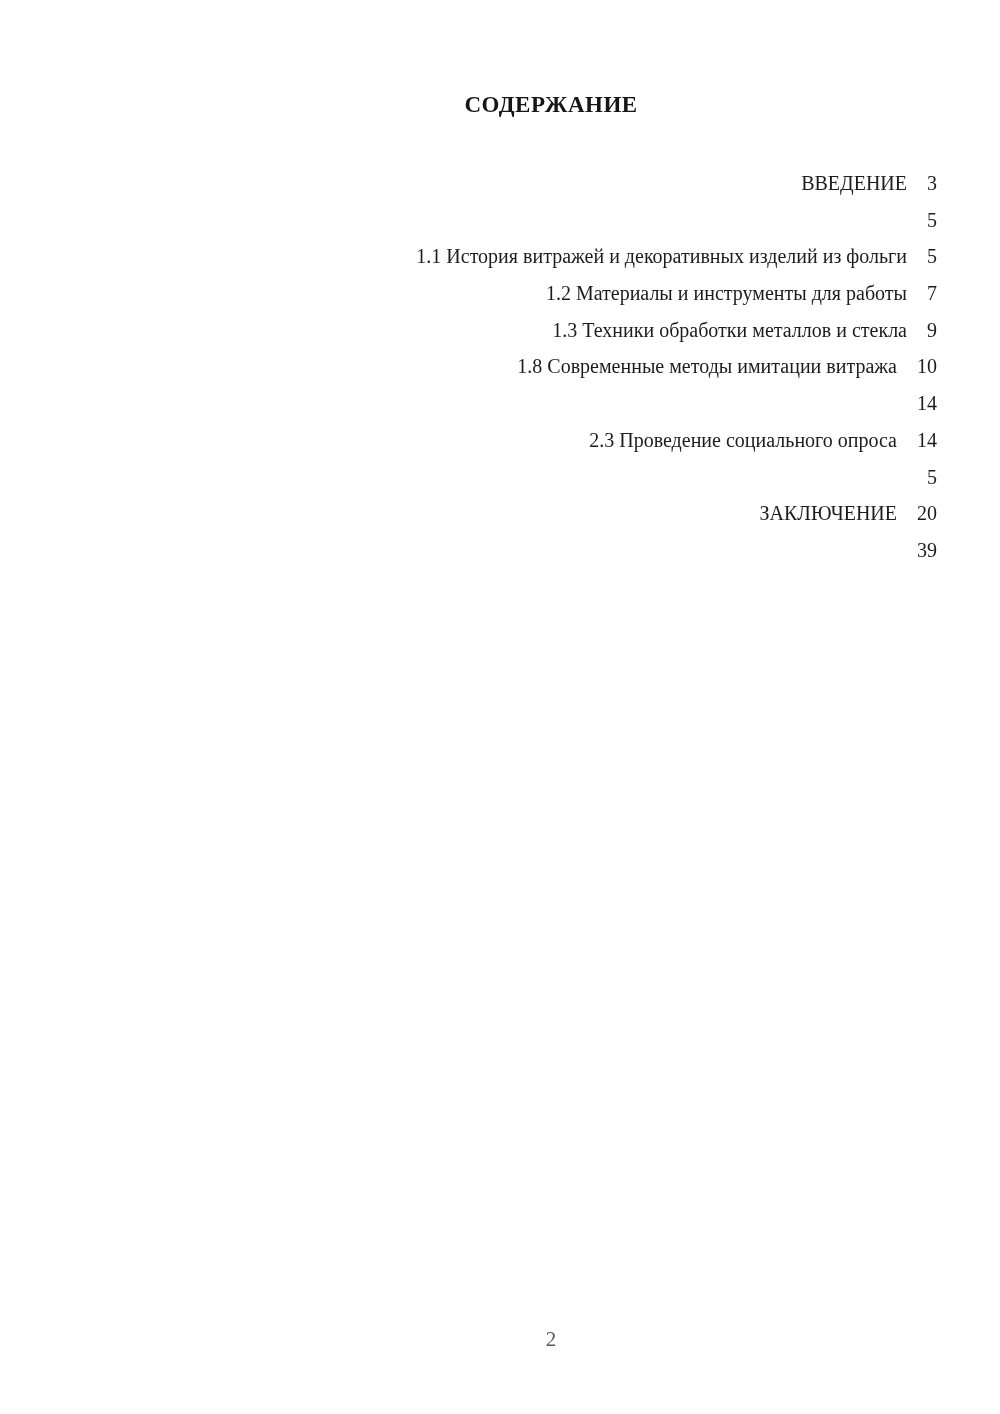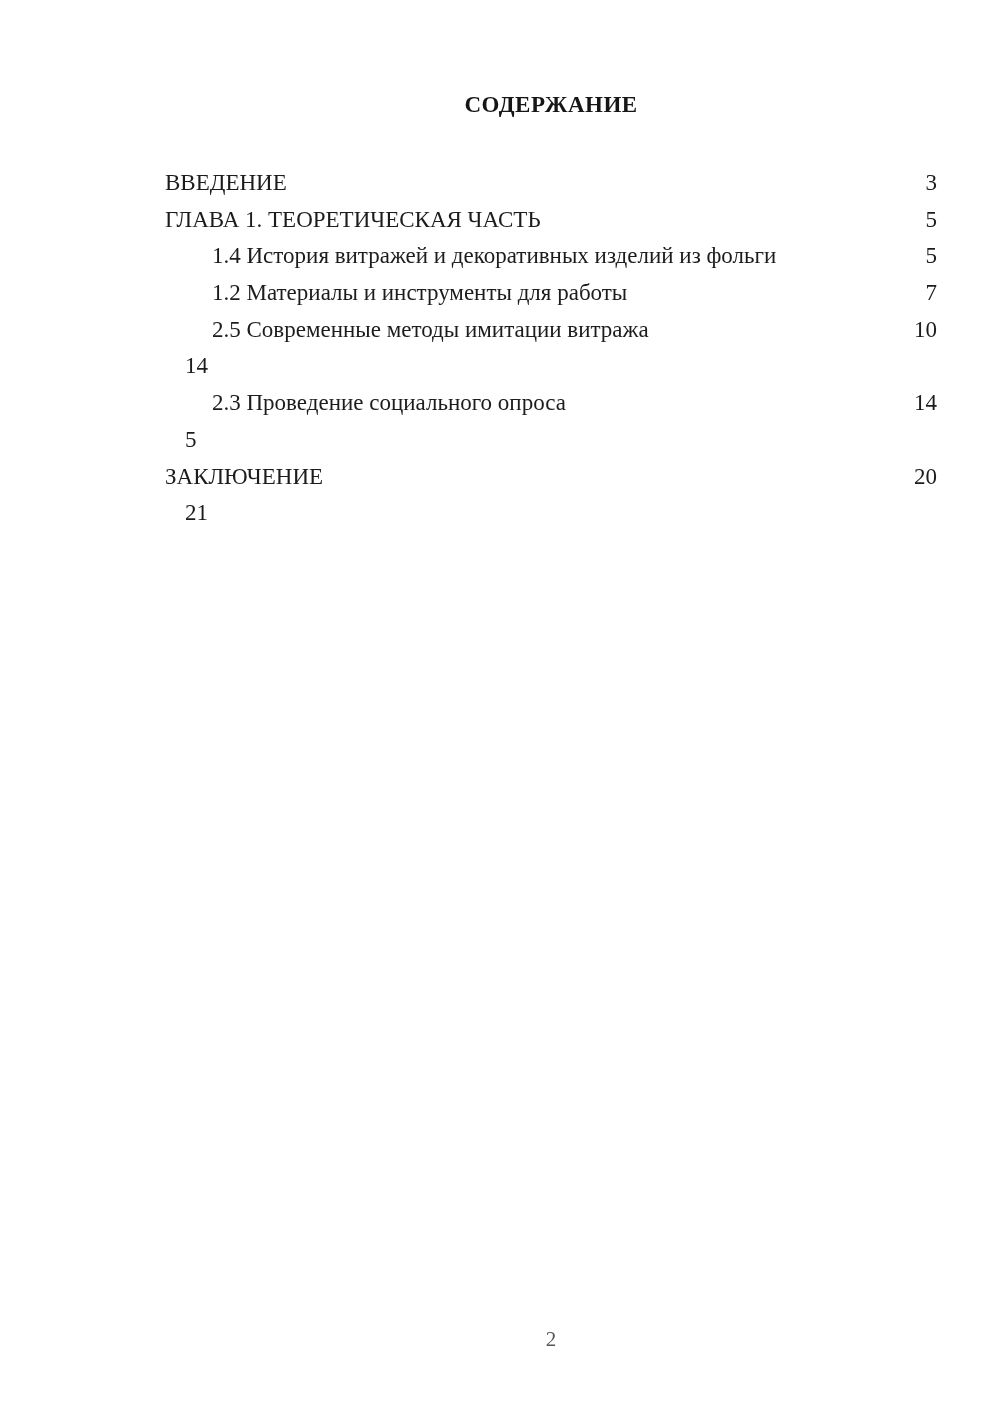--- a/index.html
+++ b/index.html
@@ -31,25 +31,25 @@
     color: #161616;
   }
   .toc {
     position: absolute;
     top: 165px;
     left: 145px;
     width: 772px;
   }
   .toc-row {
     display: flex;
-    justify-content: space-between;
+    justify-content: flex-end;
     align-items: baseline;
     height: 36.7px;
     line-height: 36.7px;
-    font-size: 23px;
+    font-size: 20px;
   }
   .toc-row.level-1 .toc-label {
     padding-left: 47px;
   }
   .toc-label {
     white-space: nowrap;
     color: #1c1c1c;
   }
   .toc-page {
     white-space: nowrap;
@@ -72,48 +72,51 @@
 
 <div class="page">
   <h1 class="doc-title">СОДЕРЖАНИЕ</h1>
 
   <div class="toc" id="toc">
       <div class="toc-row level-0">
         <span class="toc-label">ВВЕДЕНИЕ</span>
         <span class="toc-page">3</span>
       </div>
       <div class="toc-row level-0">
-        <span class="toc-label">ГЛАВА 1. ТЕОРЕТИЧЕСКАЯ ЧАСТЬ</span>
         <span class="toc-page">5</span>
       </div>
       <div class="toc-row level-1">
-        <span class="toc-label">1.4 История витражей и декоративных изделий из фольги</span>
+        <span class="toc-label">1.1 История витражей и декоративных изделий из фольги</span>
         <span class="toc-page">5</span>
       </div>
       <div class="toc-row level-1">
         <span class="toc-label">1.2 Материалы и инструменты для работы</span>
         <span class="toc-page">7</span>
       </div>
       <div class="toc-row level-1">
-        <span class="toc-label">2.5 Современные методы имитации витража</span>
+        <span class="toc-label">1.3 Техники обработки металлов и стекла</span>
+        <span class="toc-page">9</span>
+      </div>
+      <div class="toc-row level-1">
+        <span class="toc-label">1.8 Современные методы имитации витража</span>
         <span class="toc-page">10</span>
       </div>
       <div class="toc-row level-0">
         <span class="toc-page">14</span>
       </div>
       <div class="toc-row level-1">
         <span class="toc-label">2.3 Проведение социального опроса</span>
         <span class="toc-page">14</span>
       </div>
       <div class="toc-row level-1">
         <span class="toc-page">5</span>
       </div>
       <div class="toc-row level-0">
         <span class="toc-label">ЗАКЛЮЧЕНИЕ</span>
         <span class="toc-page">20</span>
       </div>
       <div class="toc-row level-0">
-        <span class="toc-page">21</span>
+        <span class="toc-page">39</span>
       </div>
     </div>
 
   <div class="footer-pagenum">2</div>
 </div>
 
 </body></html>

